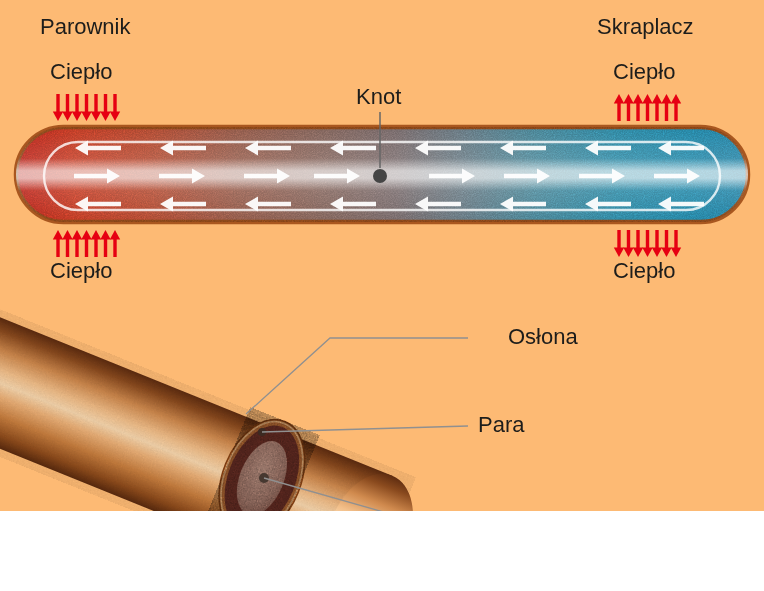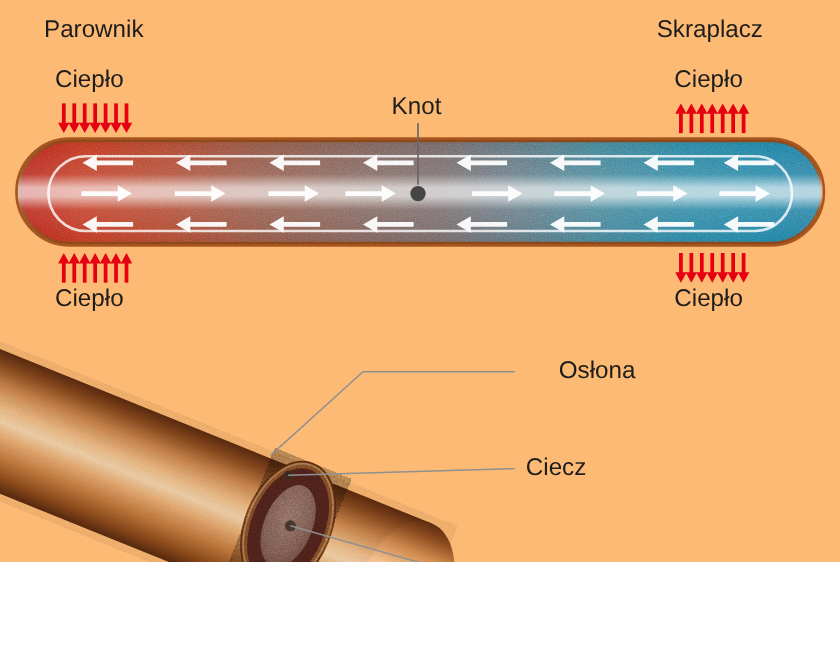--- a/index.html
+++ b/index.html
@@ -190,14 +190,14 @@
   </svg>
 
   <div class="lbl" style="left:40px;  top:15px;">Parownik</div>
   <div class="lbl" style="left:597px; top:15px;">Skraplacz</div>
   <div class="lbl" style="left:50px;  top:60px;">Ciepło</div>
   <div class="lbl" style="left:613px; top:60px;">Ciepło</div>
   <div class="lbl" style="left:50px;  top:259px;">Ciepło</div>
   <div class="lbl" style="left:613px; top:259px;">Ciepło</div>
   <div class="lbl" style="left:356px; top:85px;">Knot</div>
   <div class="lbl" style="left:460px; top:325px;margin-left:48px;">Osłona</div>
-  <div class="lbl" style="left:478px; top:413px;">Ciecz</div>
+  <div class="lbl" style="left:478px; top:413px;">Para</div>
 </div>
 
 </body></html>

